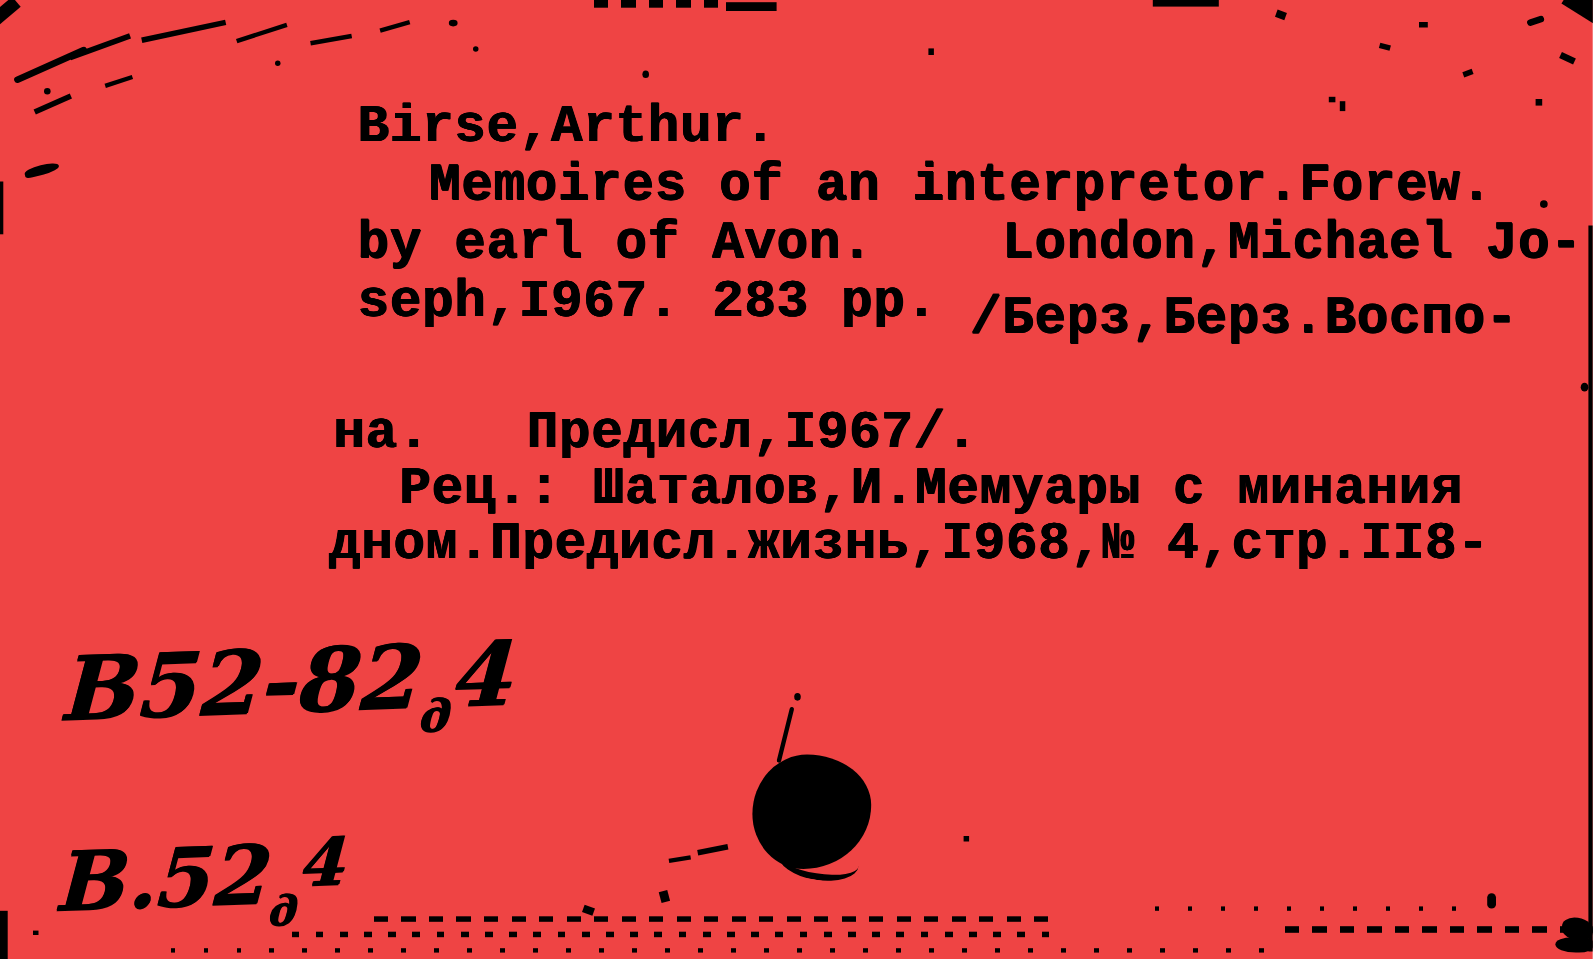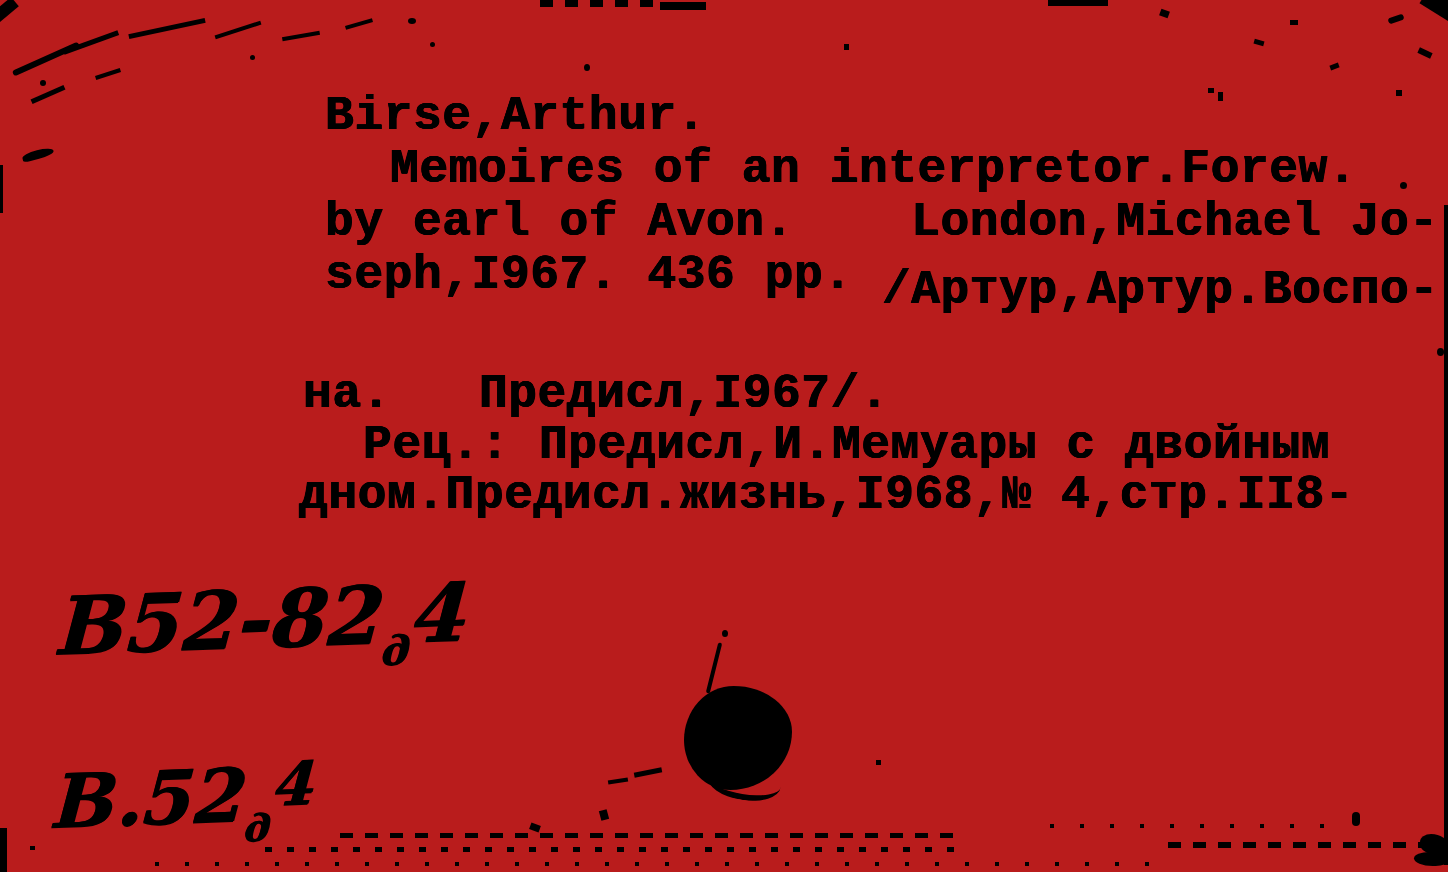--- a/index.html
+++ b/index.html
@@ -1,21 +1,21 @@
 <!DOCTYPE html>
 <html><head>
 <meta charset="utf-8">
 <style>
   html,body{margin:0;padding:0;}
   body{
     width:1448px;height:872px;overflow:hidden;position:relative;
     background:#ffffff;color:#000000;
     font-family:"Liberation Mono",monospace;
   }
-  .card{position:absolute;inset:0;background:#b91c1c;}
+  .card{position:absolute;inset:0;background:#ef4444;}
   
   .typed{
     position:absolute;
     font-family:"Liberation Mono","DejaVu Sans Mono",monospace;
     font-weight:700;
     font-size:48px;
     line-height:48px;
     letter-spacing:.5px;
     white-space:pre;
     color:#000;
@@ -50,23 +50,23 @@
   }
 </style>
 </head>
 <body>
 
 <div class="card">
 
   <div class="typed" style="left:325px;top:92px">Birse,Arthur.</div>
   <div class="typed" style="left:390px;top:145px">Memoires of an interpretor.Forew.</div>
   <div class="typed" style="left:325px;top:198px">by earl of Avon.    London,Michael Jo-</div>
-  <div class="typed" style="left:325px;top:251px"><span>seph,I967. 436 pp. </span><span class="shift-down">/Артур,Артур.Воспо-</span></div>
+  <div class="typed" style="left:325px;top:251px"><span>seph,I967. 283 pp. </span><span class="shift-down">/Берз,Берз.Воспо-</span></div>
   <div class="typed" style="left:303px;top:370px">на.   Предисл,I967/.</div>
-  <div class="typed" style="left:363px;top:421px">Рец.: Предисл,И.Мемуары с двойным</div>
+  <div class="typed" style="left:363px;top:421px">Рец.: Шаталов,И.Мемуары с минания</div>
   <div class="typed" style="left:299px;top:471px">дном.Предисл.жизнь,I968,№ 4,стр.II8-</div>
 
   <div class="hand" style="left:60px;top:572px;font-size:80px"><span>В52-82</span><span class="sub">д</span><span>4</span></div>
   <div class="hand" style="left:55px;top:752px;font-size:74px"><span>В.52</span><span class="sub">д</span><span class="sup">4</span></div>
 
   <div class="n blot" style="left:684px;top:686px;width:108px;height:104px"></div>
   <div class="n" style="left:712px;top:642px;width:4px;height:52px;transform:rotate(14deg);border-radius:3px"></div>
   <div class="n" style="left:722px;top:630px;width:6px;height:7px;border-radius:50%"></div>
   <div class="n arc-under" style="left:706px;top:778px;width:74px;height:16px;transform:rotate(9deg)"></div>
   <div class="n" style="left:608px;top:779px;width:20px;height:4px;transform:rotate(-9deg)"></div>

